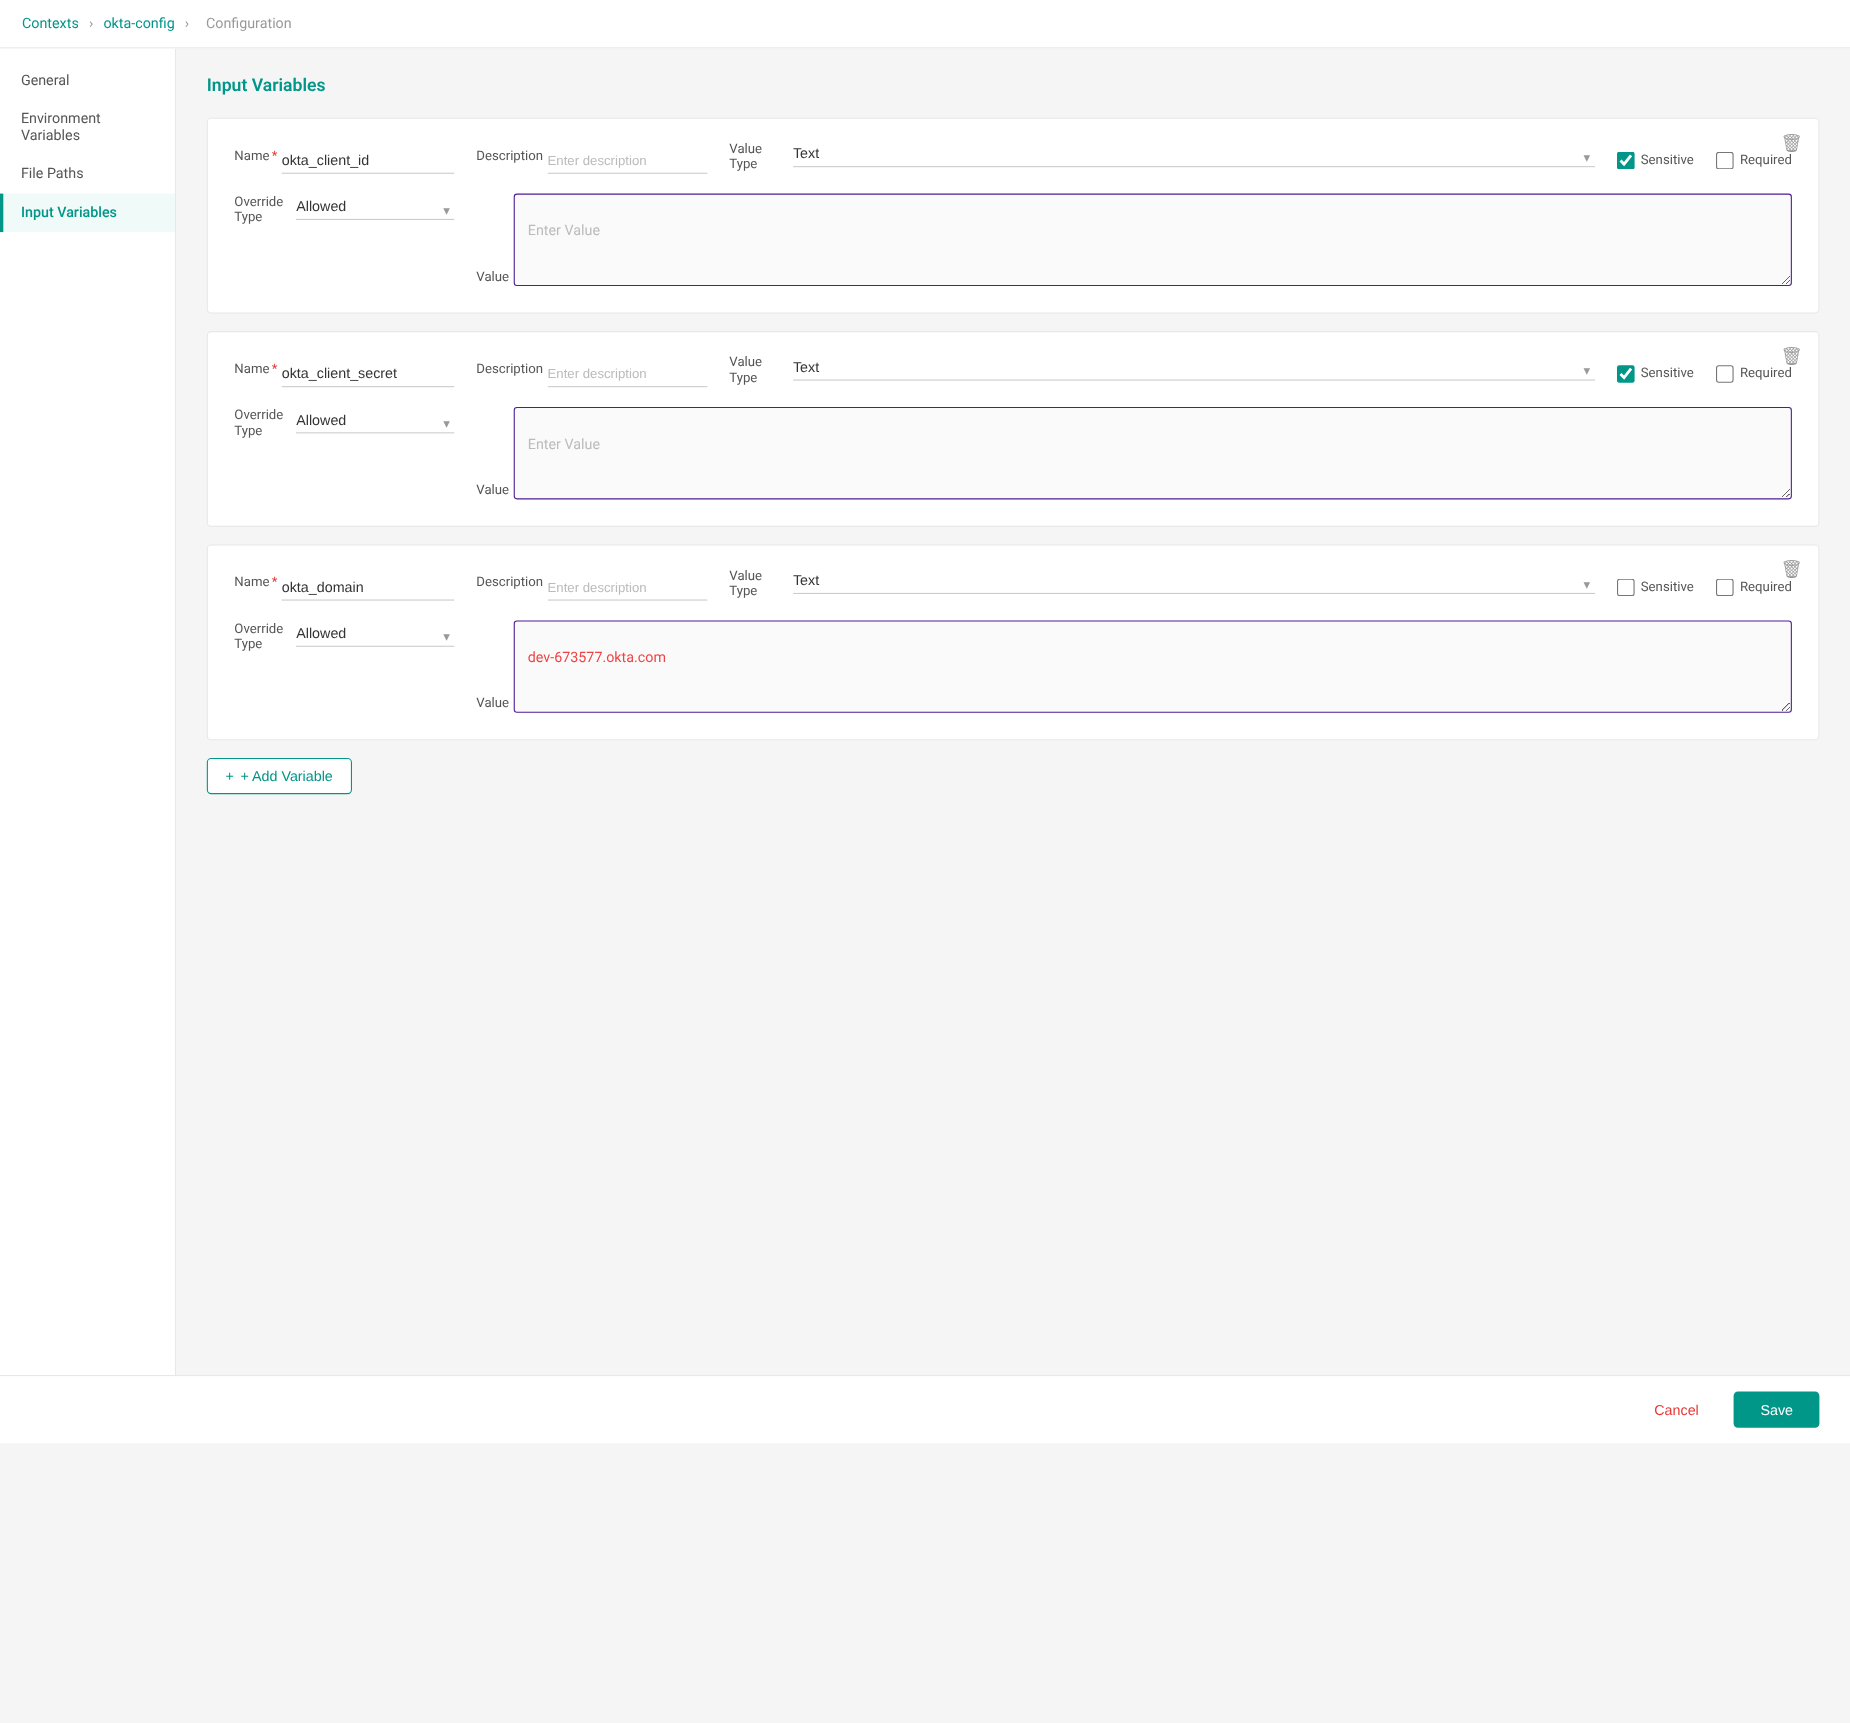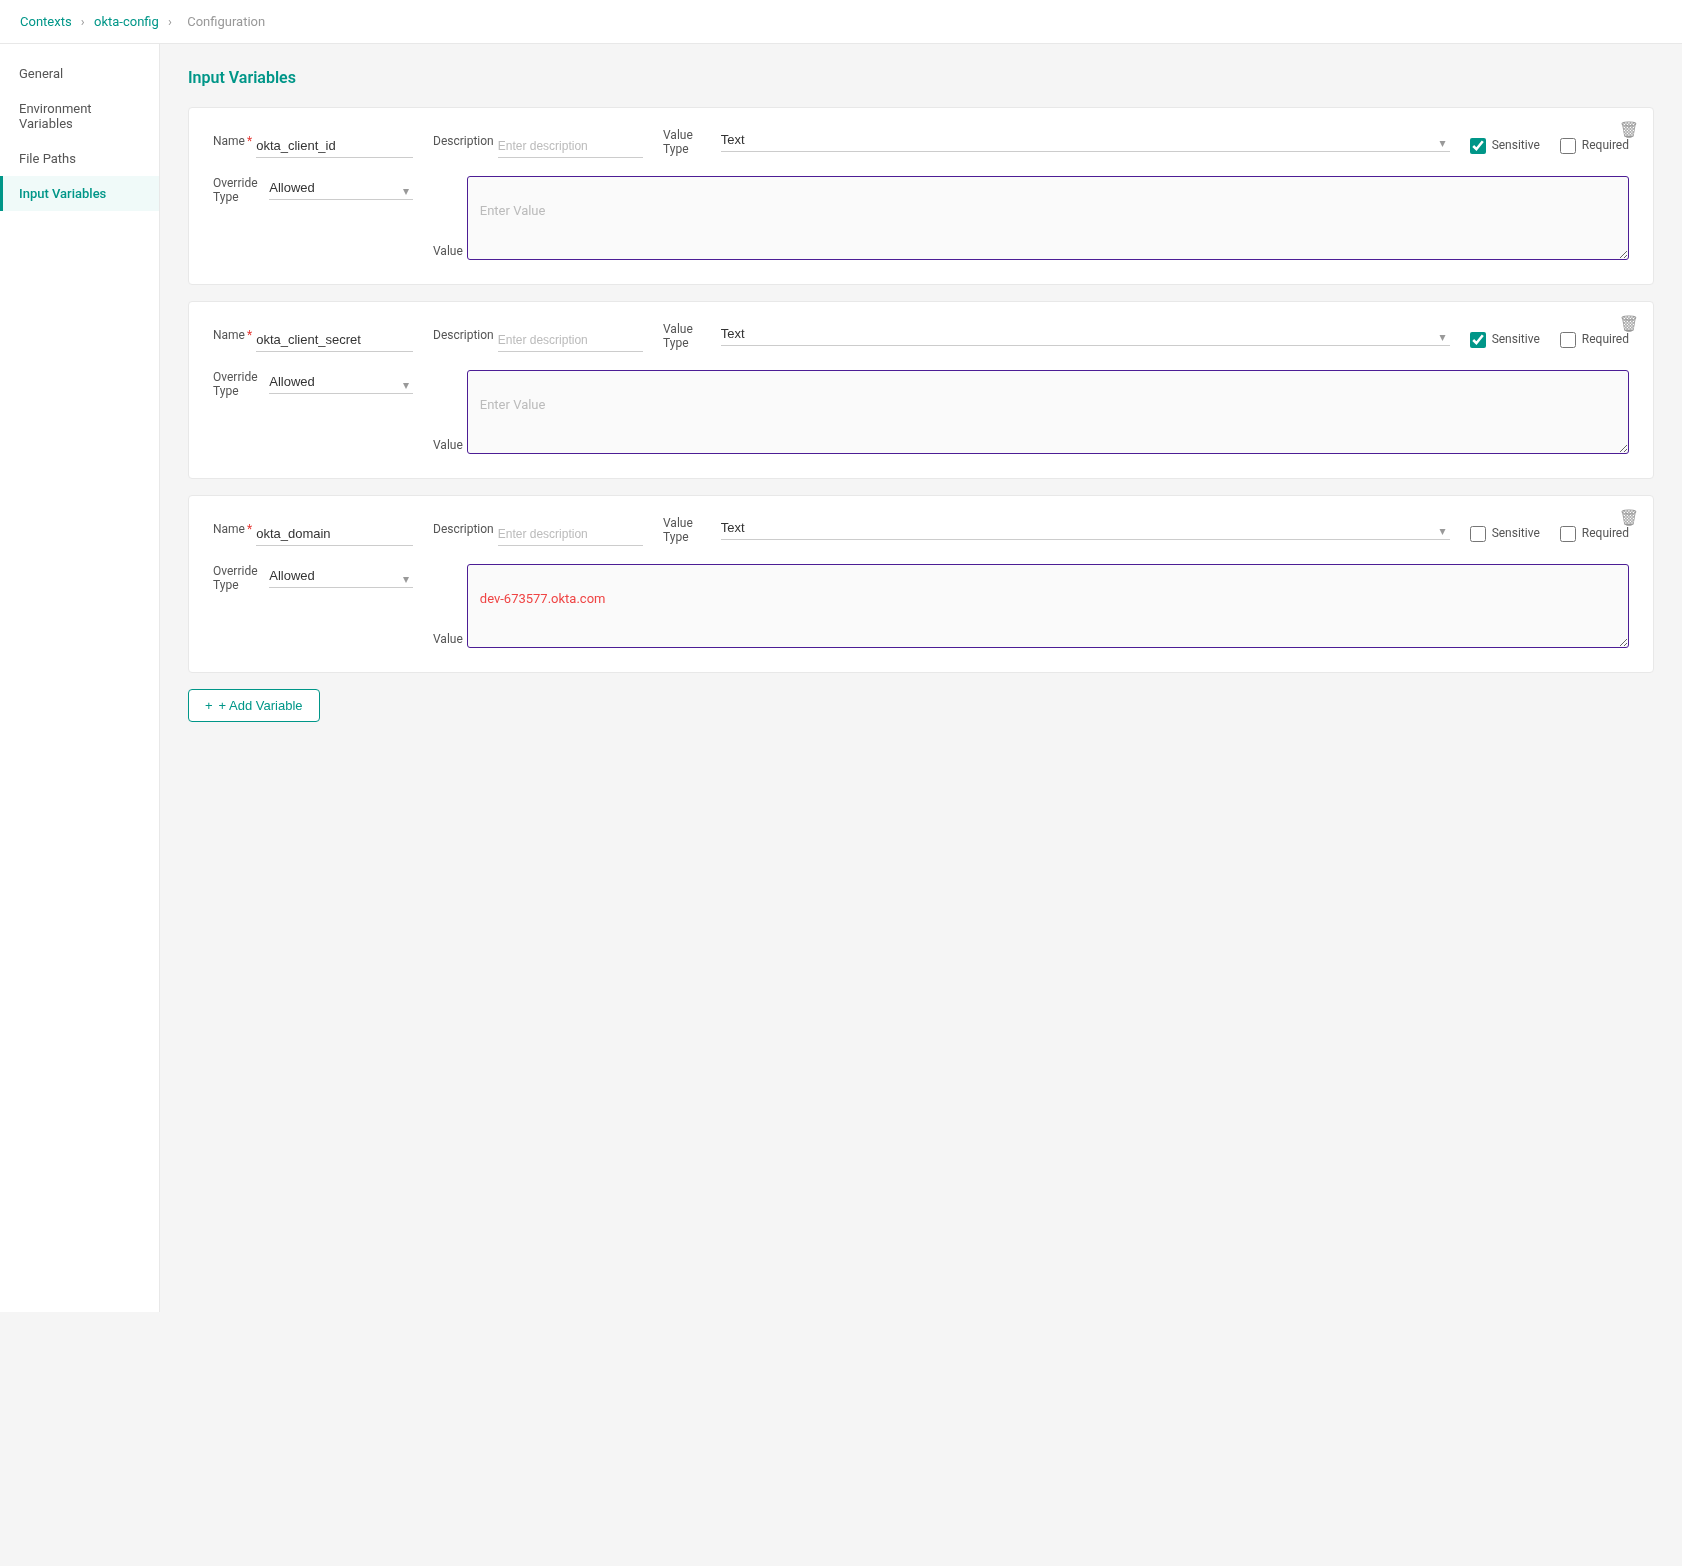--- a/index.html
+++ b/index.html
@@ -415,13 +415,17 @@
         </div>
       </div>
 
       <button class="add-variable-btn">
         <span>+</span>
         <span>+ Add Variable</span>
       </button>
     </div>
   </div>
 
+  <div class="footer-bar">
+    <button class="cancel-btn">Cancel</button>
+    <button class="save-btn">Save</button>
+  </div>
 </div>
 
 </body></html>

